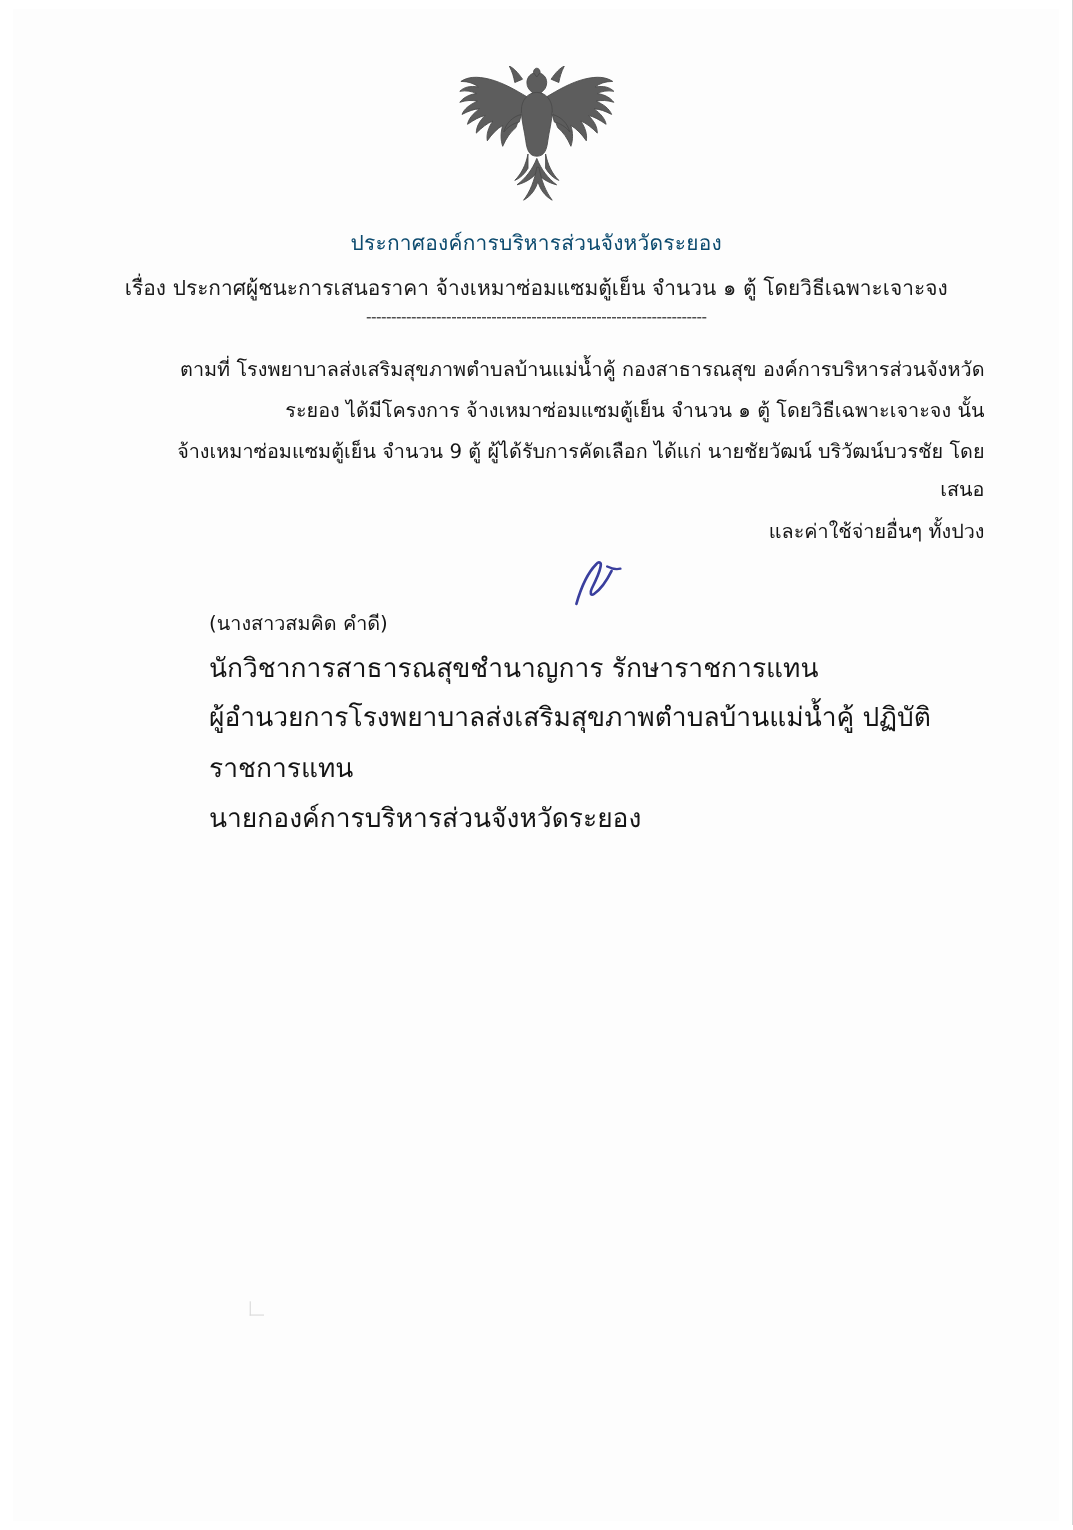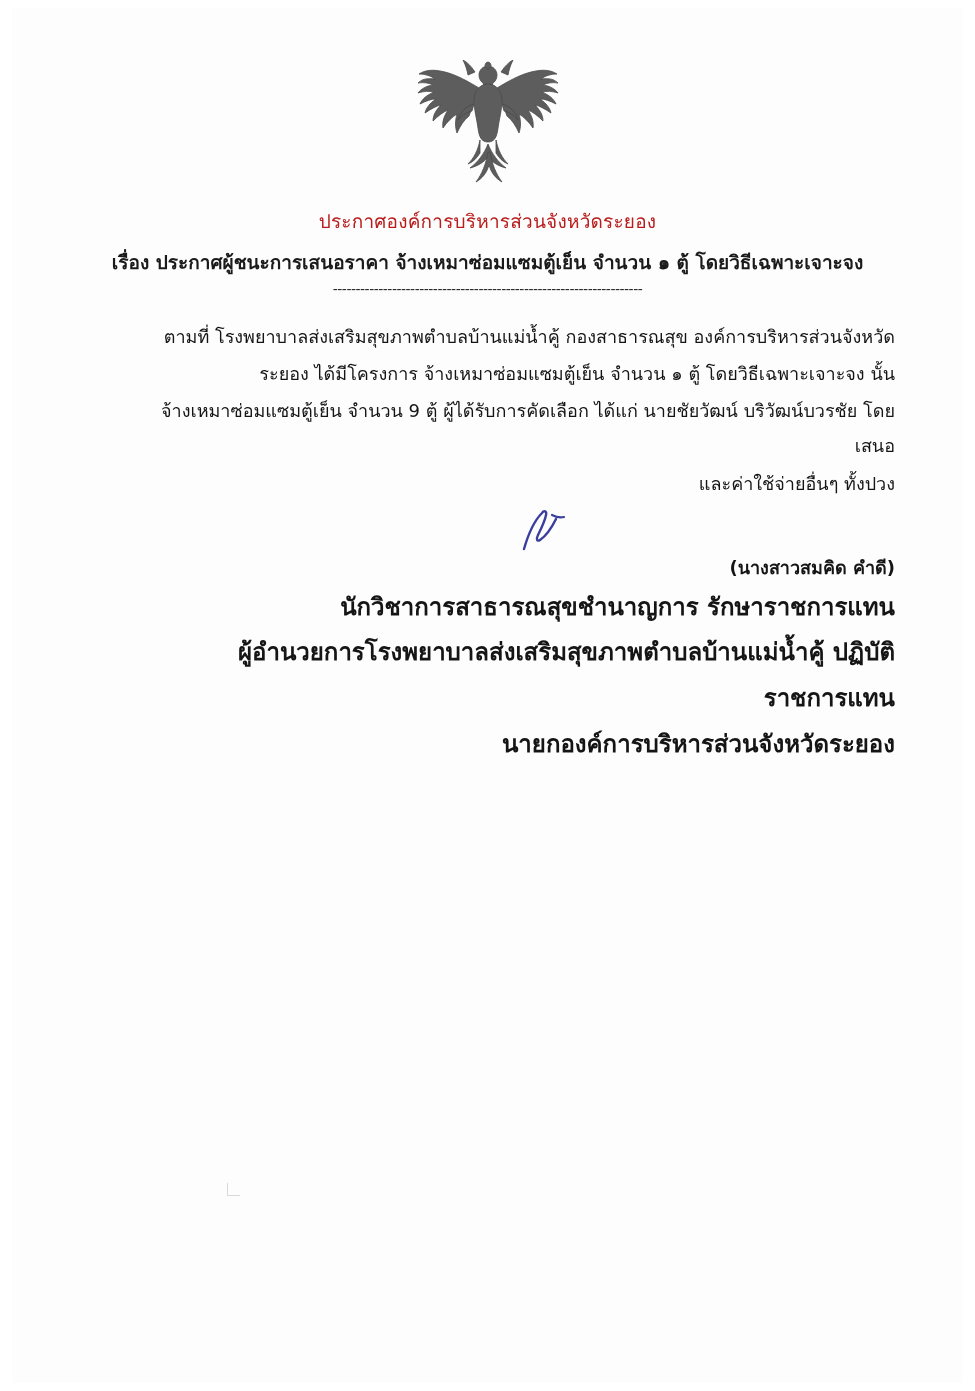--- a/index.html
+++ b/index.html
@@ -43,31 +43,30 @@
     position: absolute;
     left: 68px;
     right: 68px;
     top: 200px;
   }
   .center {
     text-align: center;
   }
   .title {
     font-size: 19px;
-    color: #b91c1c;
+    color: #0c4a6e;
     letter-spacing: 0.2px;
     margin: 0 0 14px 0;
     line-height: 1.4;
   }
   .subtitle {
     font-size: 19px;
     color: #1a1a1a;
     margin: 0 0 6px 0;
     line-height: 1.4;
-    font-weight: bold;
   }
   .rule {
     font-size: 14px;
     color: #2b2b2b;
     letter-spacing: -0.5px;
     margin: 2px 0 22px 0;
     white-space: nowrap;
     overflow: hidden;
   }
   .para {
@@ -82,23 +81,22 @@
   }
   .date-line {
     font-size: 18px;
     color: #151515;
     margin: 46px 0 0 0;
     padding-left: 300px;
     line-height: 1.9;
   }
   .sig-area {
     margin-top: 6px;
-    text-align: right;
+    text-align: left;
     padding-left: 110px;
-    font-weight: bold;
   }
   .signature {
     height: 44px;
     position: relative;
   }
   .signature svg {
     position: absolute;
     left: 50%;
     top: -2px;
     transform: translateX(-50%);

